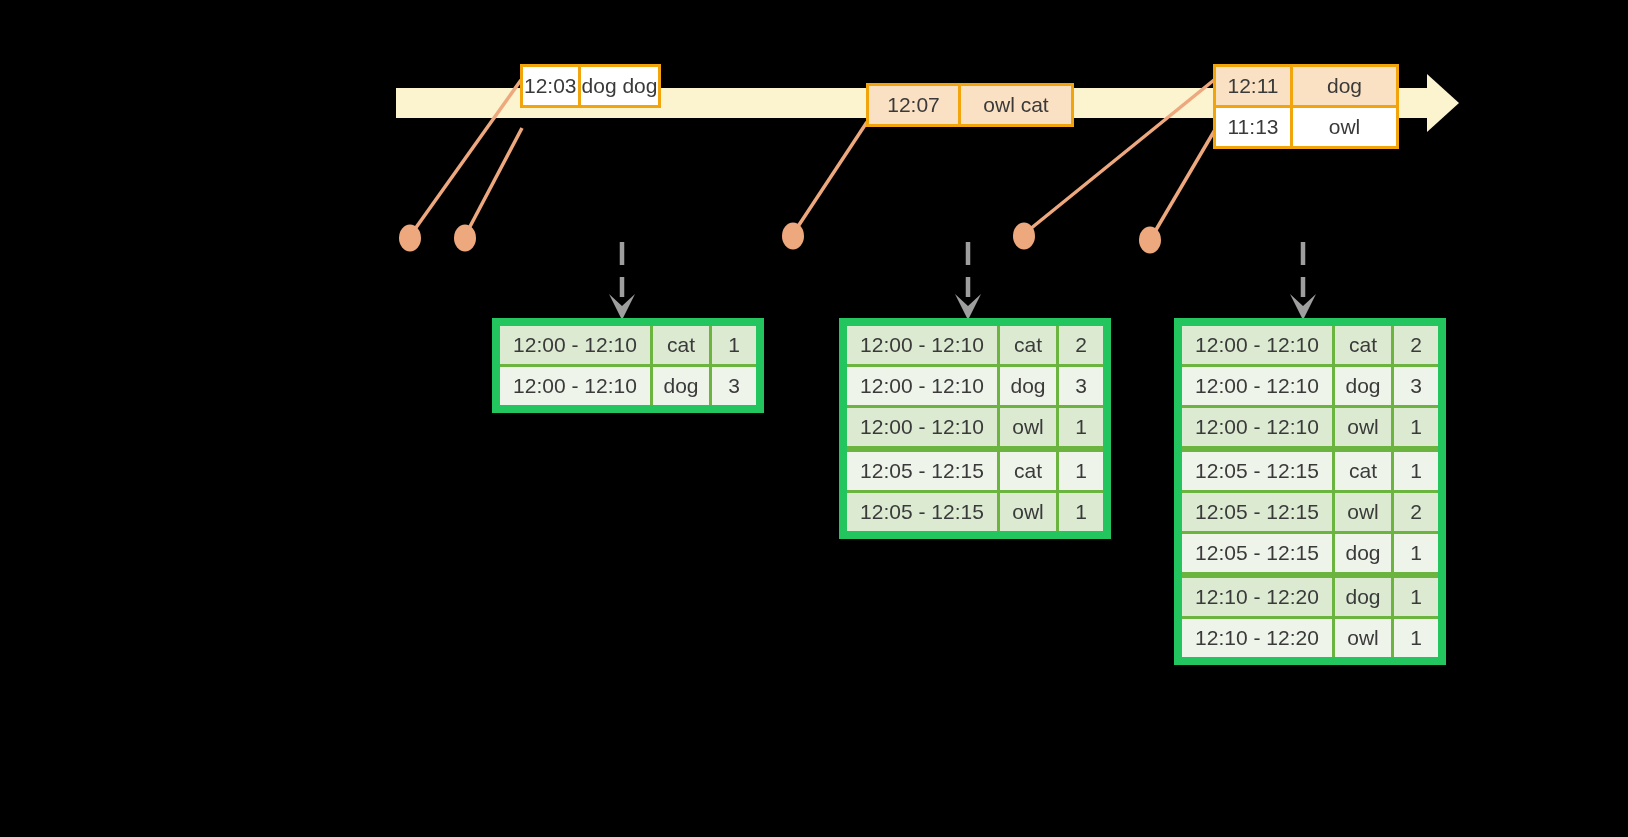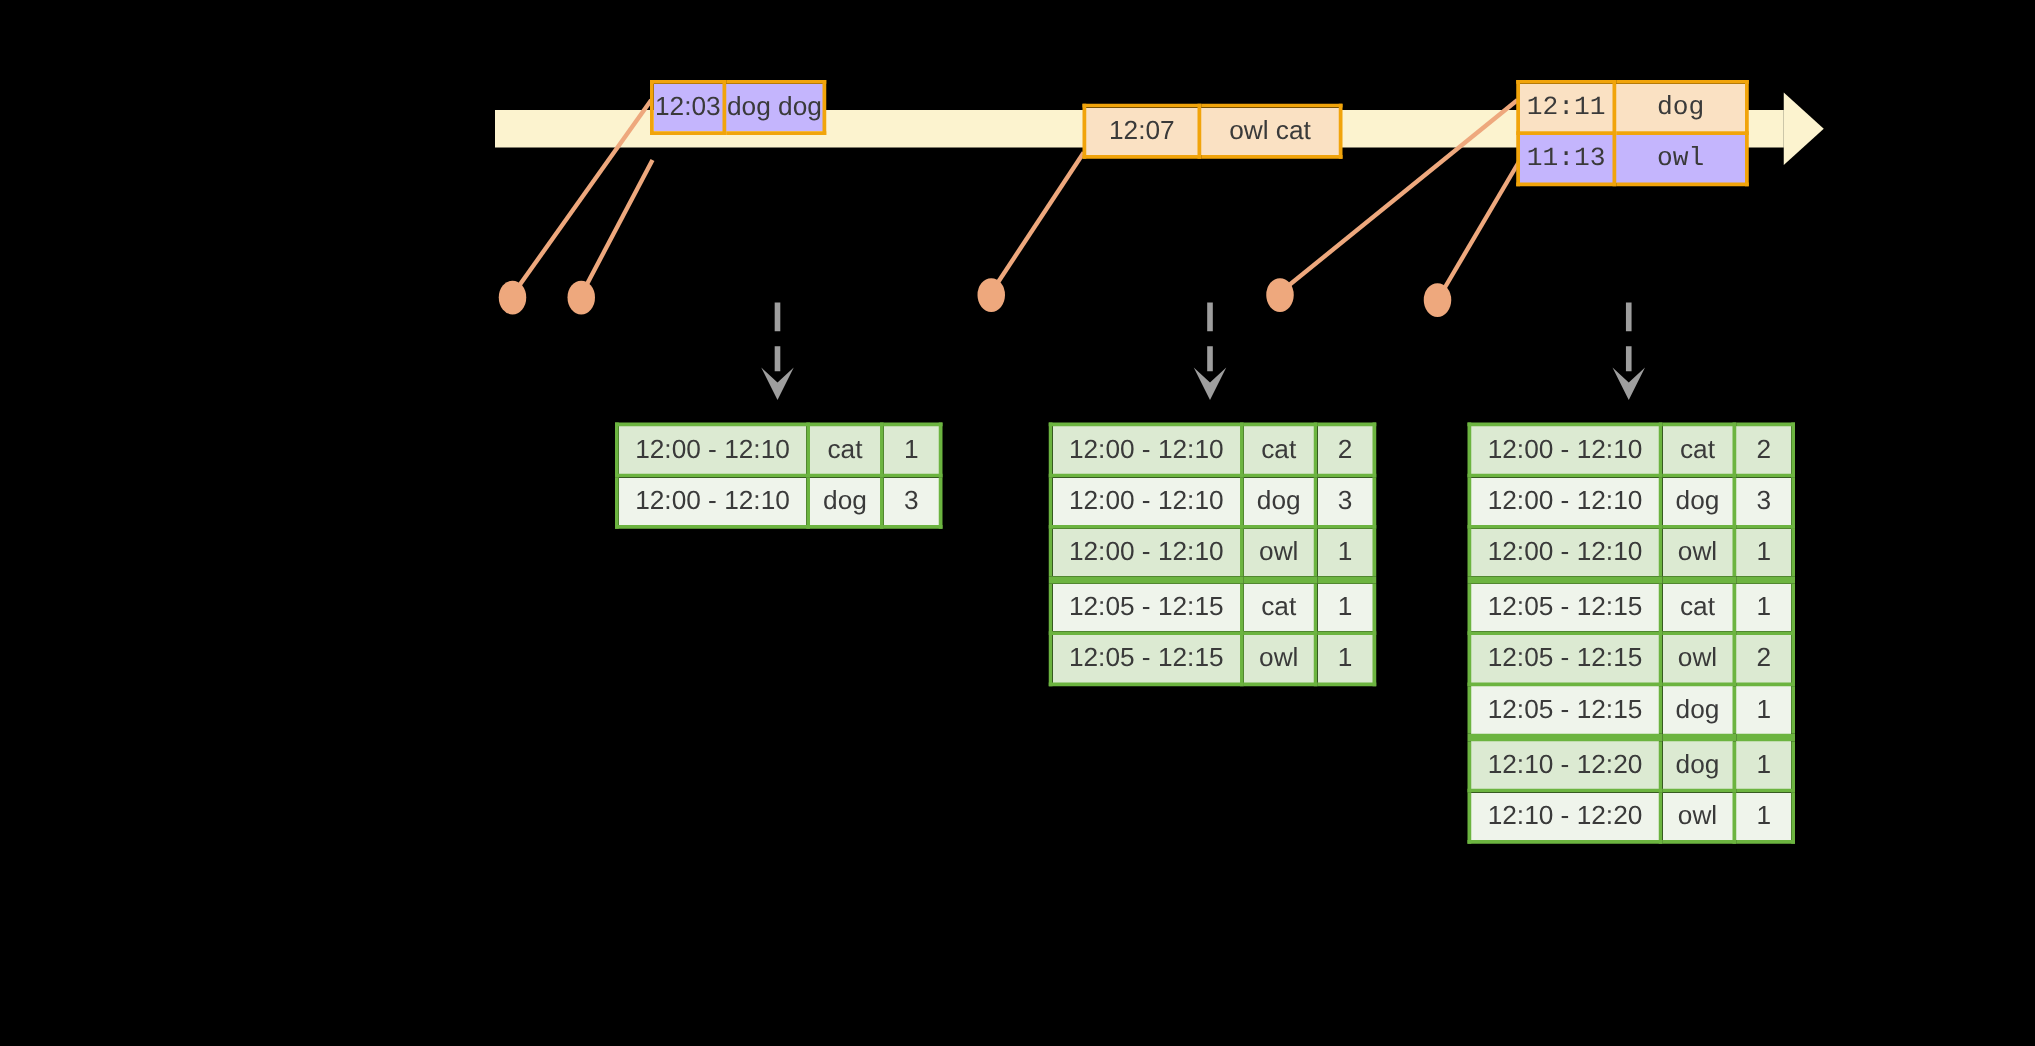--- a/index.html
+++ b/index.html
@@ -5,23 +5,23 @@
   html,body{margin:0;padding:0;background:#000;}
   body{width:1628px;height:837px;overflow:hidden;font-family:"Liberation Sans",sans-serif;}
   .canvas{position:relative;width:1628px;height:837px;background:#000000;}
   .layer{position:absolute;left:0;top:0;}
   table{position:absolute;border-collapse:collapse;table-layout:fixed;
         color:#3a3a3a;font-size:21px;text-align:center;}
   td{overflow:hidden;white-space:nowrap;}
   
   .etable td{border:3px solid #F1A40B;height:36px;}
   .etable tr.e-hi td{background:#FAE1C3;}
-  .etable tr.e-lo td{background:#c4b5fd;}
+  .etable tr.e-lo td{background:#ffffff;}
   
-  .rtable{border:3px solid #22c55e;margin-top:20px;}
+  .rtable{border:8px solid #22c55e;}
   .rtable td{border:3px solid #6CB440;height:36px;}
   .rtable tr.r-odd td{background:#DCEAD2;}
   .rtable tr.r-even td{background:#EFF4EB;}
   .rtable tr.grp td{border-top-width:6px;}
   .rc-time{width:148px;} .rc-word{width:54px;} .rc-count{width:42px;}
 </style>
 </head>
 <body>
 
 <div class="canvas">
@@ -70,21 +70,21 @@
 
   <table class="etable" style="left:866px;top:83px;padding-left:24px;">
     <tbody>
         <tr class="e-hi">
       <td style="width:87px">12:07</td>
       <td style="width:108px">owl cat</td>
     </tr>
   </tbody>
     </table>
 
-  <table class="etable" style="left:1213px;top:64px;font-family:Liberation Mono, monospace;">
+  <table class="etable" style="left:1213px;top:64px;">
     <tbody>
         <tr class="e-hi">
       <td style="width:72px">12:11</td>
       <td style="width:101px">dog</td>
     </tr>
     <tr class="e-lo">
       <td>11:13</td>
       <td>owl</td>
     </tr>
   </tbody>

